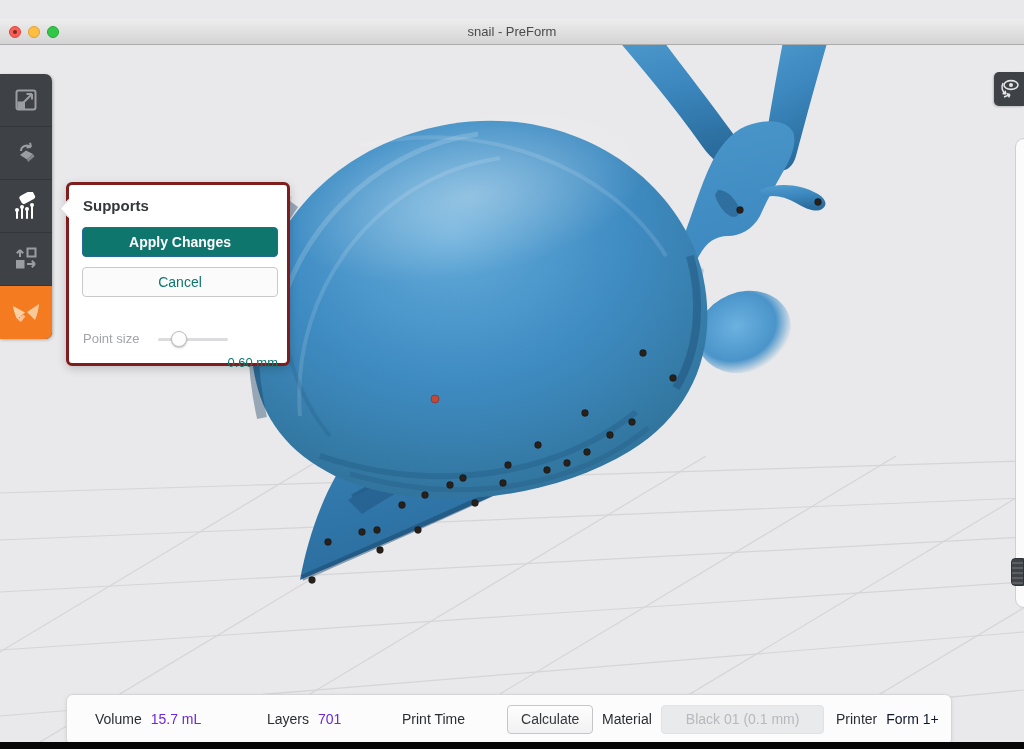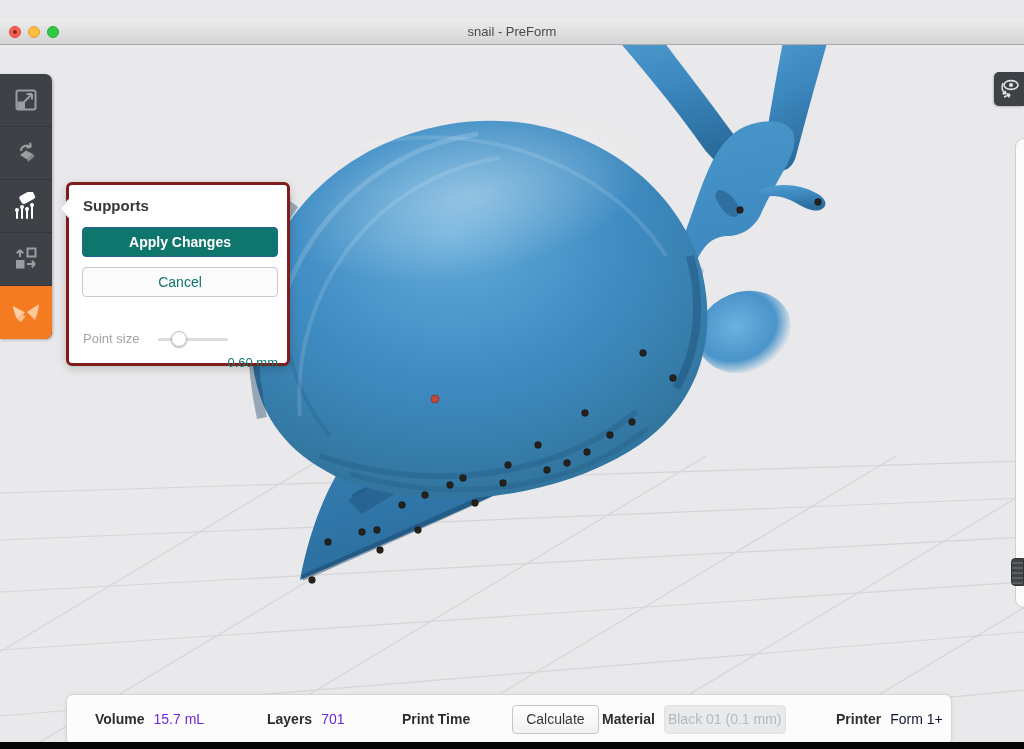--- a/index.html
+++ b/index.html
@@ -55,28 +55,28 @@
   #layer-slider{position:absolute;right:-9px;top:138px;width:18px;height:470px;z-index:15;
     background:#fbfbfc;border:1px solid #cfcfd2;border-radius:9px;}
   #layer-grip{position:absolute;right:0;top:558px;width:13px;height:28px;z-index:16;cursor:grab;
     background:repeating-linear-gradient(180deg,#3f4246 0 3px,#5b5f64 3px 5px);
     border:1px solid #2f3236;border-radius:4px 0 0 4px;}
 
   
   #status-bar{position:absolute;left:66px;top:694px;width:886px;height:52px;z-index:25;
     background:#fcfcfd;border:1px solid #d6d6d9;border-radius:7px;box-shadow:0 1px 4px rgba(0,0,0,.08);}
   .stat{position:absolute;top:0;height:48px;display:flex;align-items:center;gap:9px;white-space:nowrap;}
-  .stat-label{font-size:14px;font-weight:700;color:#2b2e31;}
+  .stat-label{font-size:14px;font-weight:400;color:#2b2e31;}
   .stat-value{font-size:14px;color:#6d28d9;}
   .stat-value-dark{font-size:14px;color:#0f172a;}
   #stat-volume{left:28px;} #stat-layers{left:200px;} #stat-printtime{left:335px;gap:42px;}
   #stat-material{left:535px;} #stat-printer{left:769px;}
   #calculate-btn{height:29px;padding:0 13px;font-size:14px;color:#35383b;cursor:pointer;
     background:linear-gradient(#fefefe,#f1f1f3);border:1px solid #c6c6c9;border-radius:4px;}
-  #material-btn{height:29px;padding:0 3px;font-size:14px;line-height:27px;color:#b6b9bd;
+  #material-btn{height:29px;padding:0 24px;font-size:14px;line-height:27px;color:#b6b9bd;
     background:#e9eaec;border:1px solid #e1e2e4;border-radius:4px;cursor:default;}
 
   #bottom-frame{position:absolute;left:0;top:742px;width:1024px;height:7px;background:#060606;z-index:40;}
 </style>
 </head>
 <body>
 
 <div id="window">
 
   <svg id="viewport" viewBox="0 0 1024 716" xmlns="http://www.w3.org/2000/svg">

